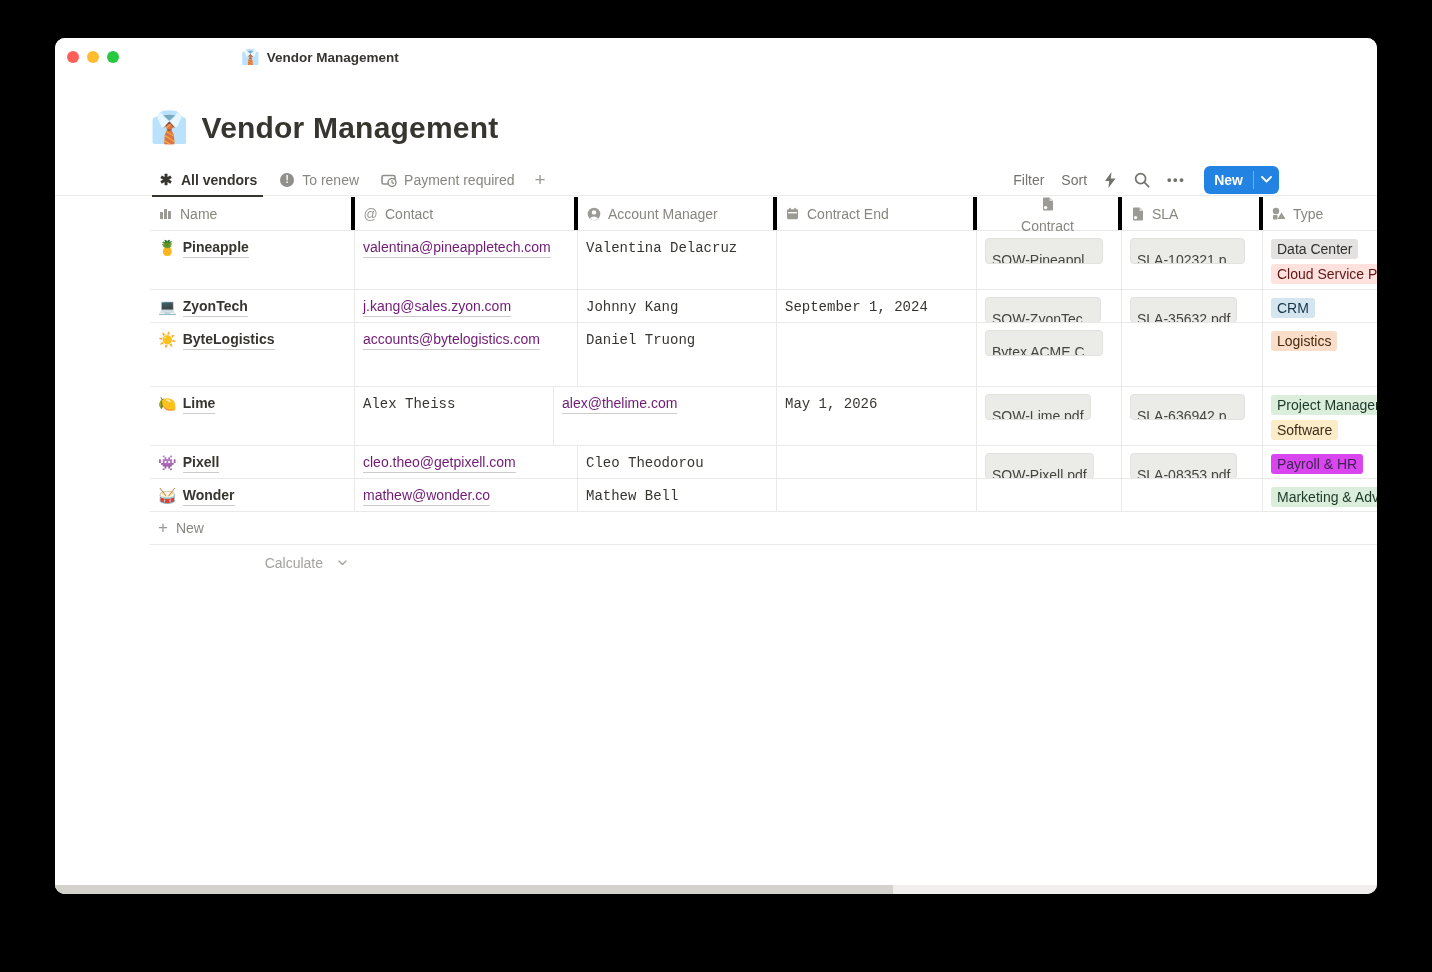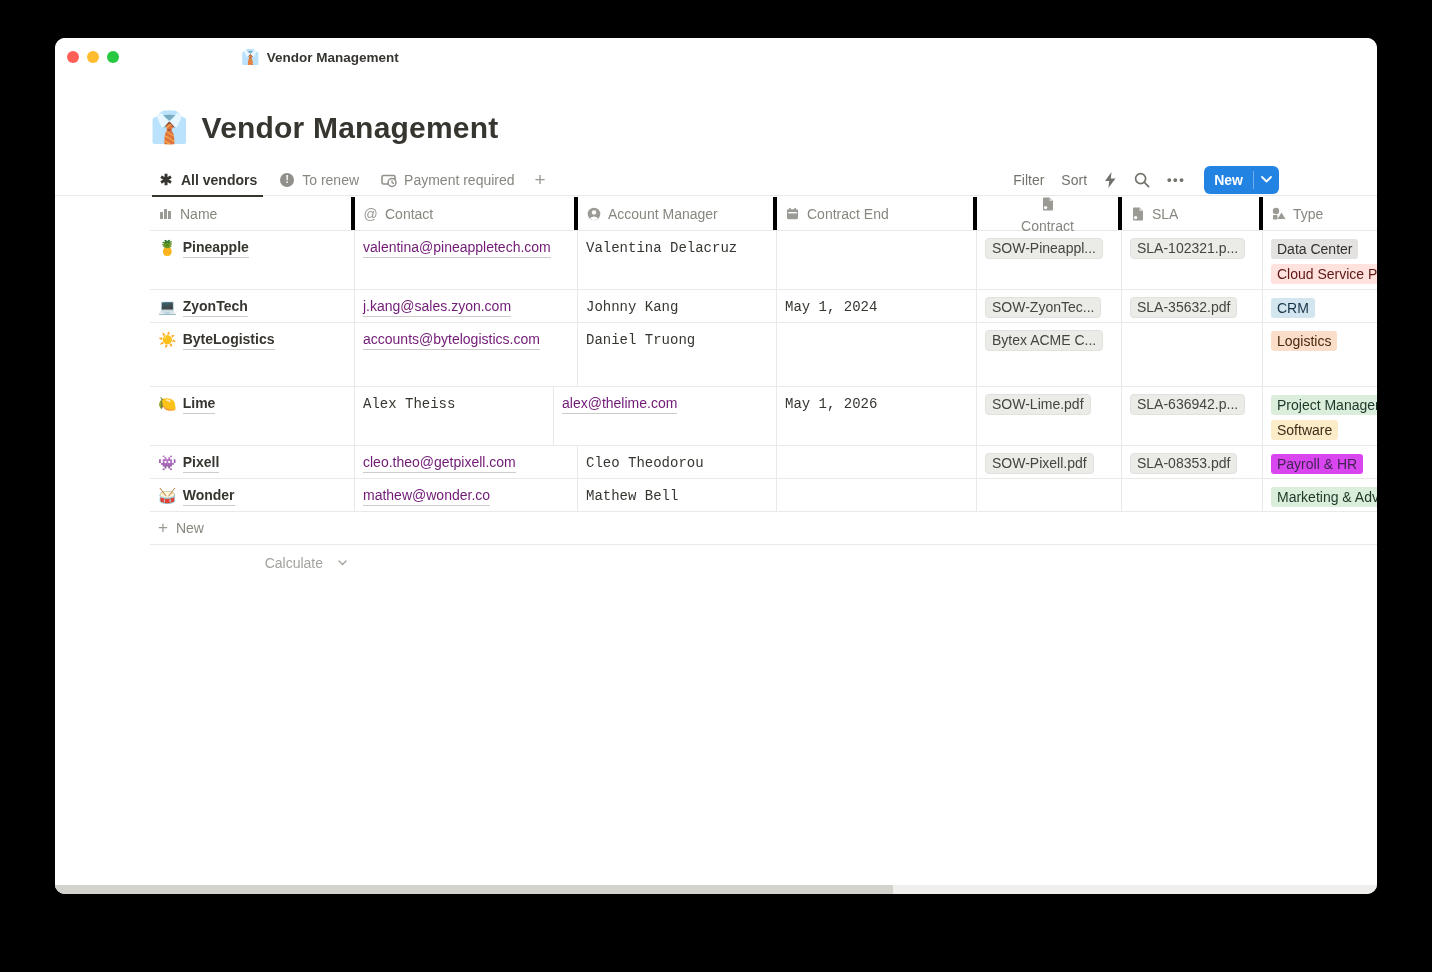--- a/index.html
+++ b/index.html
@@ -90,21 +90,21 @@
     font-weight:600; color:#37352f; cursor:pointer; line-height:19px;
     border-bottom:1px solid rgba(55,53,47,.25); display:inline-block;
   }
   .email-link {
     color:#701a75; cursor:pointer; line-height:19px;
     border-bottom:1px solid rgba(55,53,47,.25); display:inline-block; white-space:nowrap;
   }
   .plain { line-height:20px; white-space:nowrap;font-family:Liberation Mono, monospace; }
   .chip {
     display:inline-block; background:#ebebe8; border:1px solid #e1e1de; border-radius:4px;
-    padding:0 6px; height:21px; line-height:19px; font-size:14px; color:#454440;
+    padding:12px 6px; height:21px; line-height:19px; font-size:14px; color:#454440;
     white-space:nowrap; max-width:100%; overflow:hidden; cursor:pointer;
   }
   .tagwrap { display:flex; flex-wrap:wrap; gap:5px; align-content:flex-start; padding-top:8px; }
   .tag {
     height:20px; line-height:20px; padding:0 6px; border-radius:3px;
     font-size:14px; white-space:nowrap; flex:0 0 auto;
   }
   .tag-gray   { background:#E3E2E0; color:#32302C; }
   .tag-red    { background:#FFE2DD; color:#5D1715; }
   .tag-blue   { background:#D3E5EF; color:#183347; }
@@ -293,21 +293,21 @@
 
     <div class="trow r-short">
       <div class="td c0">
         <span class="name-cell">
           <span class="emj">💻</span>
           <span class="page-link">ZyonTech</span>
         </span>
       </div>
       <div class="td c1"><span class="email-link">j.kang@sales.zyon.com</span></div>
       <div class="td c2"><span class="plain">Johnny Kang</span></div>
-      <div class="td c3"><span class="plain">May 1, 2024</span></div>
+      <div class="td c3"><span class="plain">September 1, 2024</span></div>
       <div class="td c4"><span class="chip">SOW-ZyonTec...</span></div>
       <div class="td c5"><span class="chip">SLA-35632.pdf</span></div>
       <div class="td c6 tagwrap">
         <span class="tag tag-blue">CRM</span>
       </div>
     </div>
 
     <div class="trow r-xtall">
       <div class="td c0">
         <span class="name-cell">

